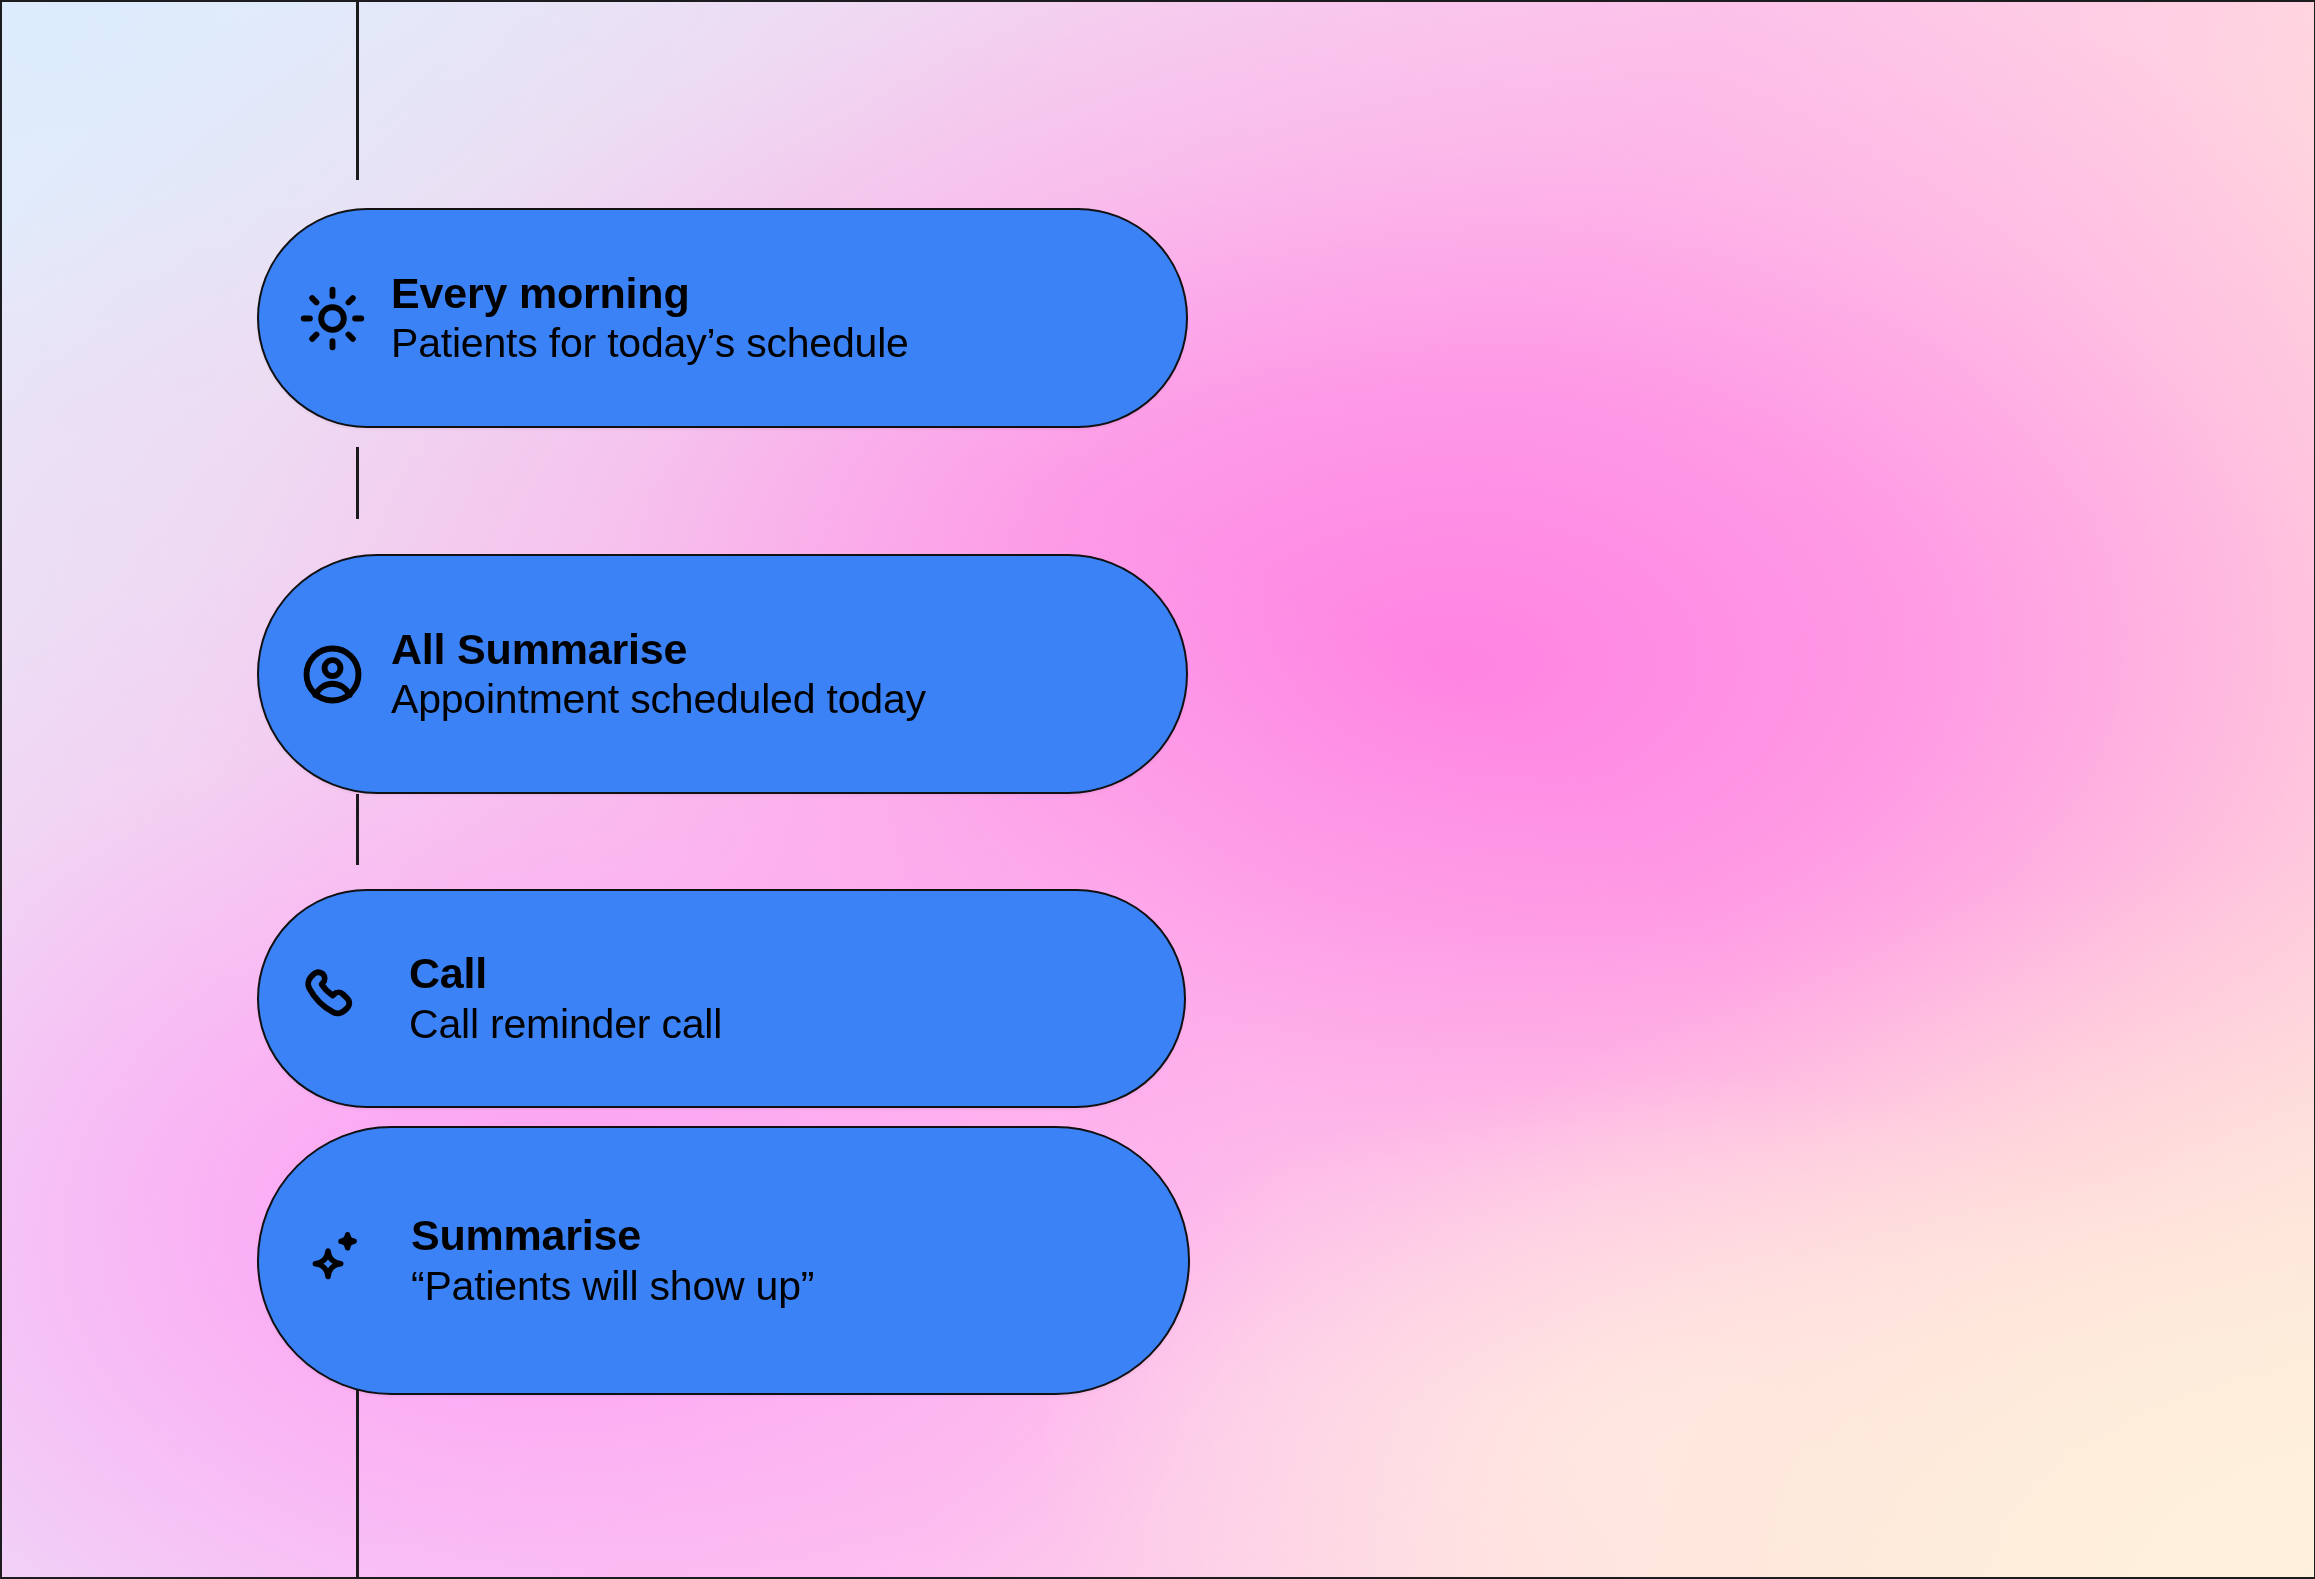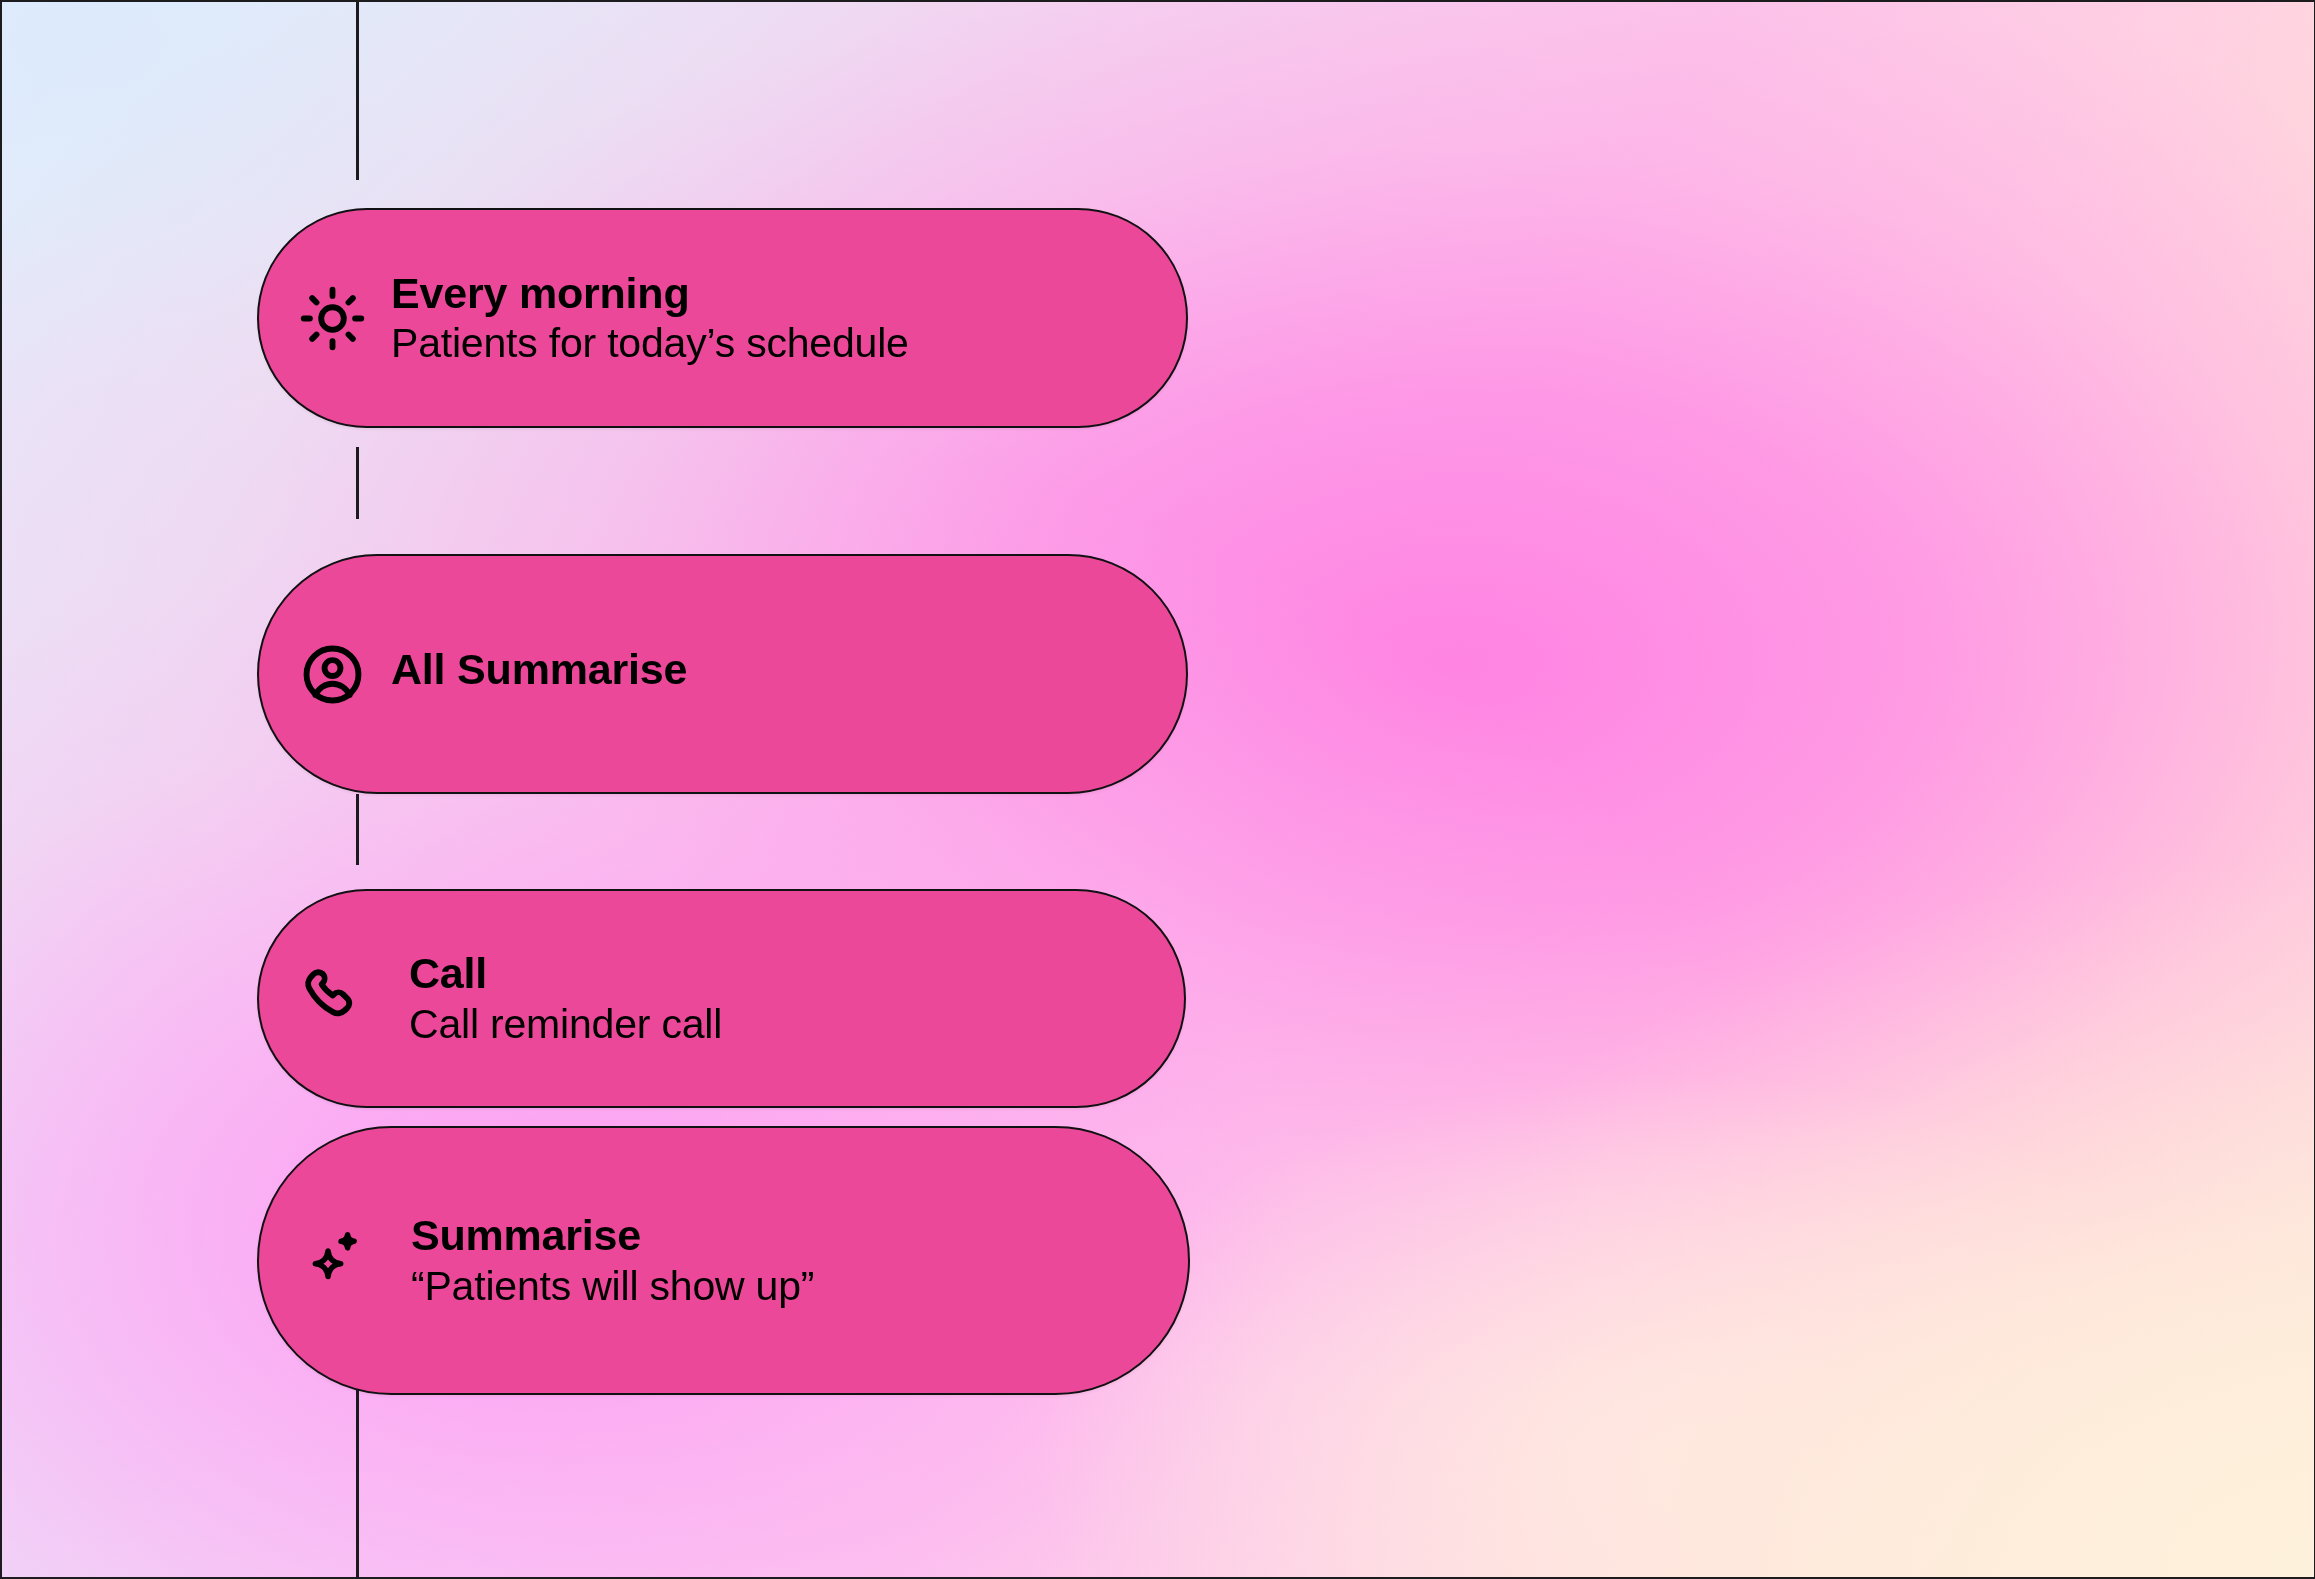--- a/index.html
+++ b/index.html
@@ -94,21 +94,21 @@
   
   .connector {
     position: absolute;
     width: 2.7px;
     background: #1b1b1d;
   }
 
   
   .card {
     position: absolute;
-    background: #ec4899;
+    background: #3b82f6;
     border: 2.7px solid #111113;
     border-radius: 904px;
     box-sizing: border-box;
     display: flex;
     align-items: center;
     box-shadow: 0 1.8px 2.7px rgba(0,0,0,0.05);
   }
   .card-icon {
     flex: 0 0 auto;
     display: flex;
@@ -183,20 +183,21 @@
   <div class="card" style="left:255px; top:552px; width:931px; height:240px; padding-left:40px;">
     <div class="card-icon">
       <svg width="67" height="67" viewBox="0 0 24 24" fill="none" stroke="#000000" stroke-width="2.1" stroke-linecap="round" stroke-linejoin="round">
         <circle cx="12" cy="12" r="9.3"></circle>
         <circle cx="12" cy="9.7" r="2.85"></circle>
         <path d="M5.9 19.4a6.6 6.6 0 0 1 12.2 0"></path>
       </svg>
     </div>
     <div class="card-text" style="margin-left:25px;">
       <div class="card-title">All Summarise</div>
+      <div class="card-sub">Appointment scheduled today</div>
     </div>
   </div>
 
   <div class="card" style="left:255px; top:887px; width:929px; height:219px; padding-left:40px;gap:18px;">
     <div class="card-icon">
       <svg width="67" height="67" viewBox="0 0 24 24" fill="none" stroke="#000000" stroke-width="2.1" stroke-linecap="round" stroke-linejoin="round">
         <path d="M8.6 3.3c-1.0-1.0-2.6-0.9-3.5 0.1L4.2 4.4c-1.0 1.1-1.2 2.7-0.5 4.0
                  1.9 3.6 4.9 6.6 8.5 8.5 1.3 0.7 2.9 0.5 4.0-0.5l1.0-0.9
                  c1.0-0.9 1.1-2.5 0.1-3.5l-1.5-1.5c-0.9-0.9-2.4-0.9-3.3 0l-0.4 0.4
                  c-1.6-1.0-3.0-2.4-4.0-4.0l0.4-0.4c0.9-0.9 0.9-2.4 0-3.3z"></path>

